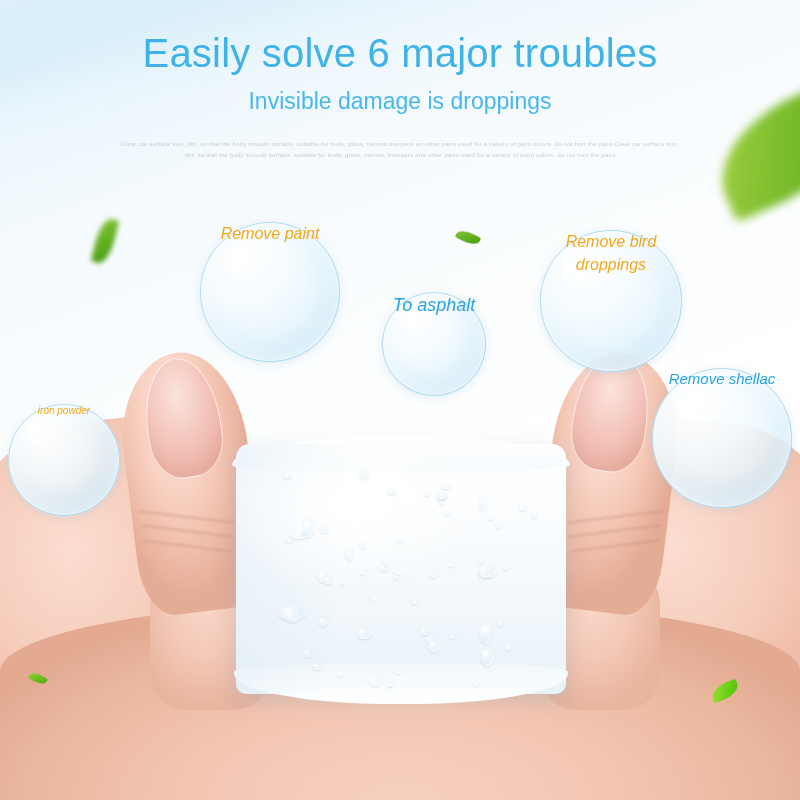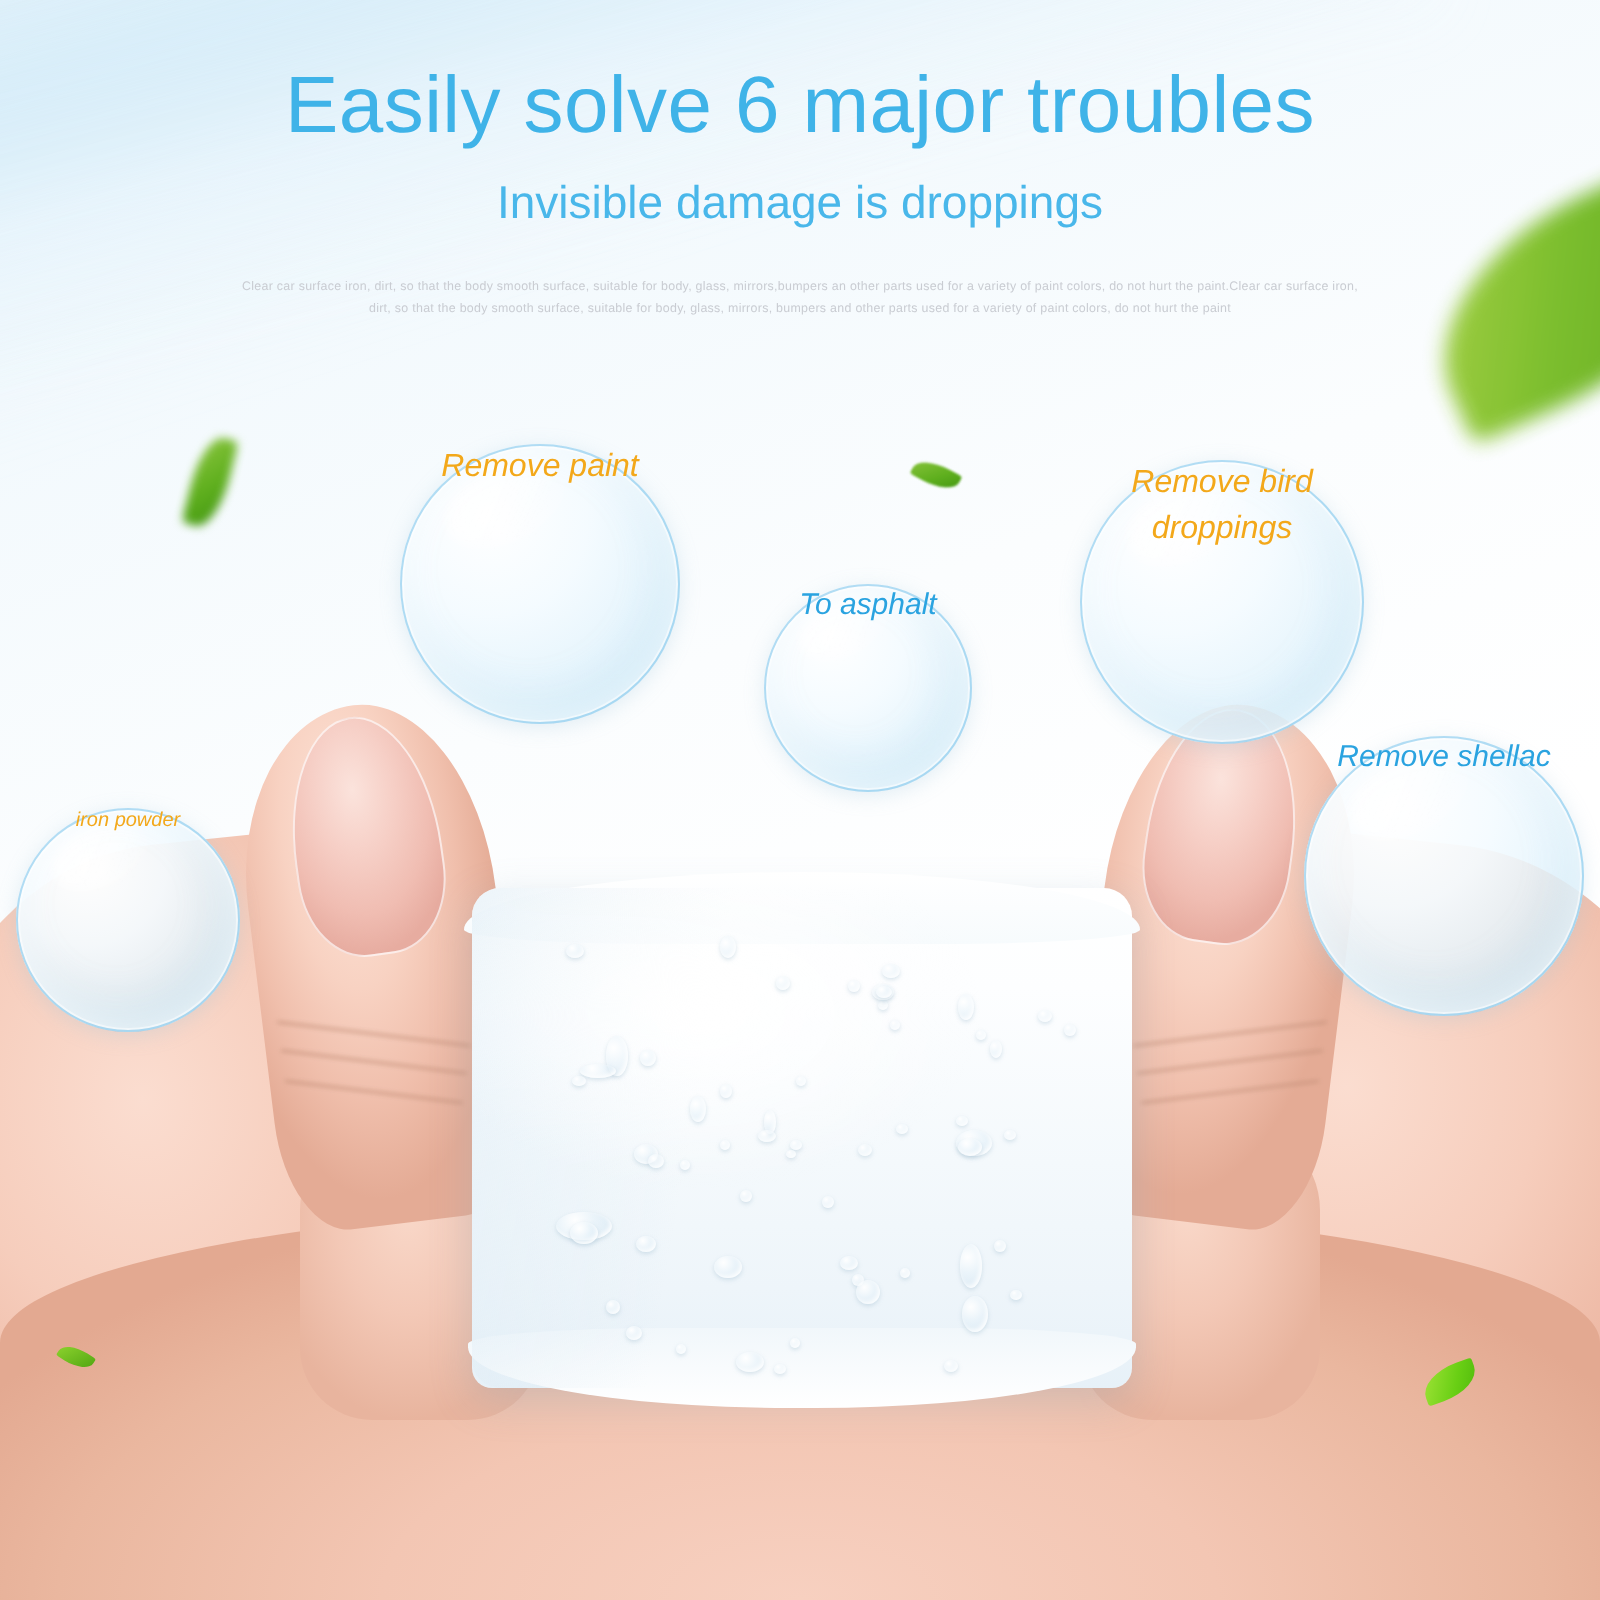--- a/index.html
+++ b/index.html
@@ -271,21 +271,21 @@
 
   
   .b-deox     { left: 56px;  top: 262px; width: 128px; height: 128px; }
   .b-paint    { left: 200px; top: 222px; width: 140px; height: 140px; }
   .b-asphalt  { left: 382px; top: 292px; width: 104px; height: 104px; }
   .b-bird     { left: 540px; top: 230px; width: 142px; height: 142px; }
   .b-shellac  { left: 652px; top: 368px; width: 140px; height: 140px; }
   .b-iron     { left: 8px;   top: 404px; width: 112px; height: 112px; }
 
   .b-iron .bubble-label { font-size: 10px; }
-  .b-asphalt .bubble-label { font-size: 15px; }
+  .b-asphalt .bubble-label { font-size: 18px; }
   .b-shellac .bubble-label { font-size: 15px; }
 </style>
 </head>
 <body>
 
 <div id="stage">
 
   <div class="bg-base"></div>
   <div class="bg-streak"></div>
   <div class="bg-streak s2"></div>

